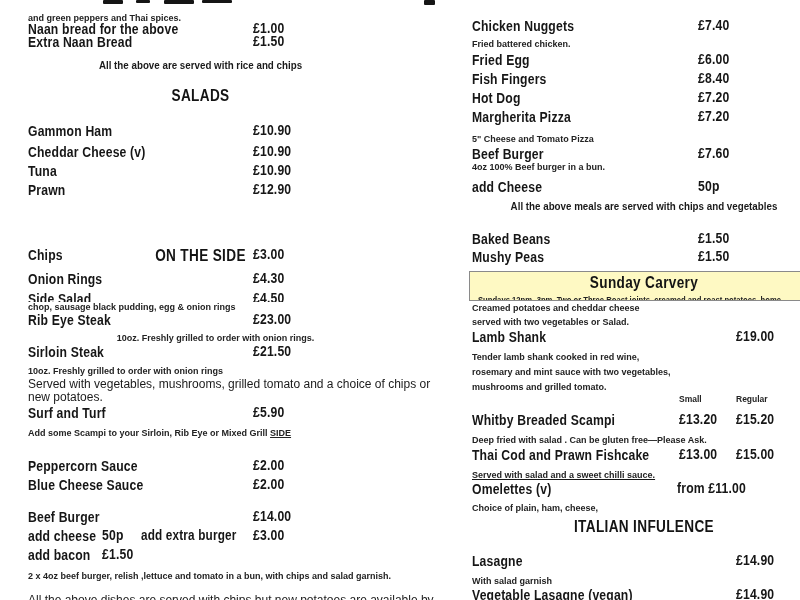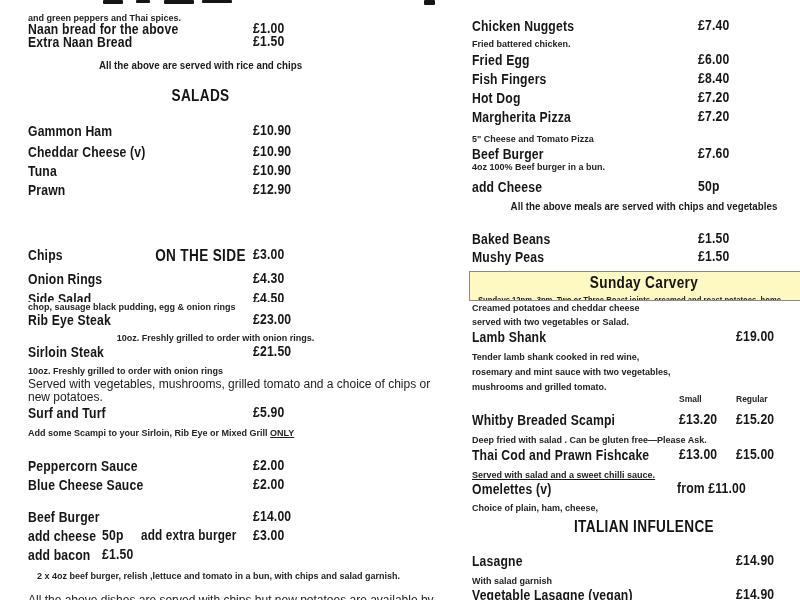--- a/index.html
+++ b/index.html
@@ -126,21 +126,21 @@
     </div>
     <div class="r" style="top:387px;">
       <span class="bnote">new potatoes.</span>
     </div>
 
     <div class="r" style="top:404px;">
       <span class="nm">Surf and Turf</span>
       <span class="pr pmL">£5.90</span>
     </div>
     <div class="r" style="top:422px;">
-      <span class="desc"><span>Add some Scampi  to your Sirloin, Rib Eye or Mixed Grill </span><span class="u">ONLY</span></span>
+      <span class="desc"><span>Add some Scampi  to your Sirloin, Rib Eye or Mixed Grill </span><span class="u">SIDE</span></span>
     </div>
 
     <div class="r" style="top:457px;">
       <span class="nm">Peppercorn Sauce</span>
       <span class="pr pmL">£2.00</span>
     </div>
     <div class="r" style="top:476px;">
       <span class="nm">Blue Cheese Sauce</span>
       <span class="pr pmL">£2.00</span>
     </div>
@@ -152,21 +152,21 @@
     <div class="r" style="top:527px;">
       <span class="nm">add cheese</span>
       <span class="pr pa1">50p</span>
       <span class="pr pa2" style="transform:scaleX(.84);">add extra burger</span>
       <span class="pr pa3">£3.00</span>
     </div>
     <div class="r" style="top:546px;">
       <span class="nm">add bacon</span>
       <span class="pr pa1">£1.50</span>
     </div>
-    <div class="r" style="top:565px;margin-left:9px;">
+    <div class="r" style="top:565px;">
       <span class="desc">2 x 4oz beef burger, relish ,lettuce and tomato in a bun, with chips and salad garnish.</span>
     </div>
 
     <div class="r" style="top:590px;">
       <span class="bnote">All the above dishes are served with chips but new potatoes are available by</span>
     </div>
   </div>
 
   <div id="colR" class="col">
 

